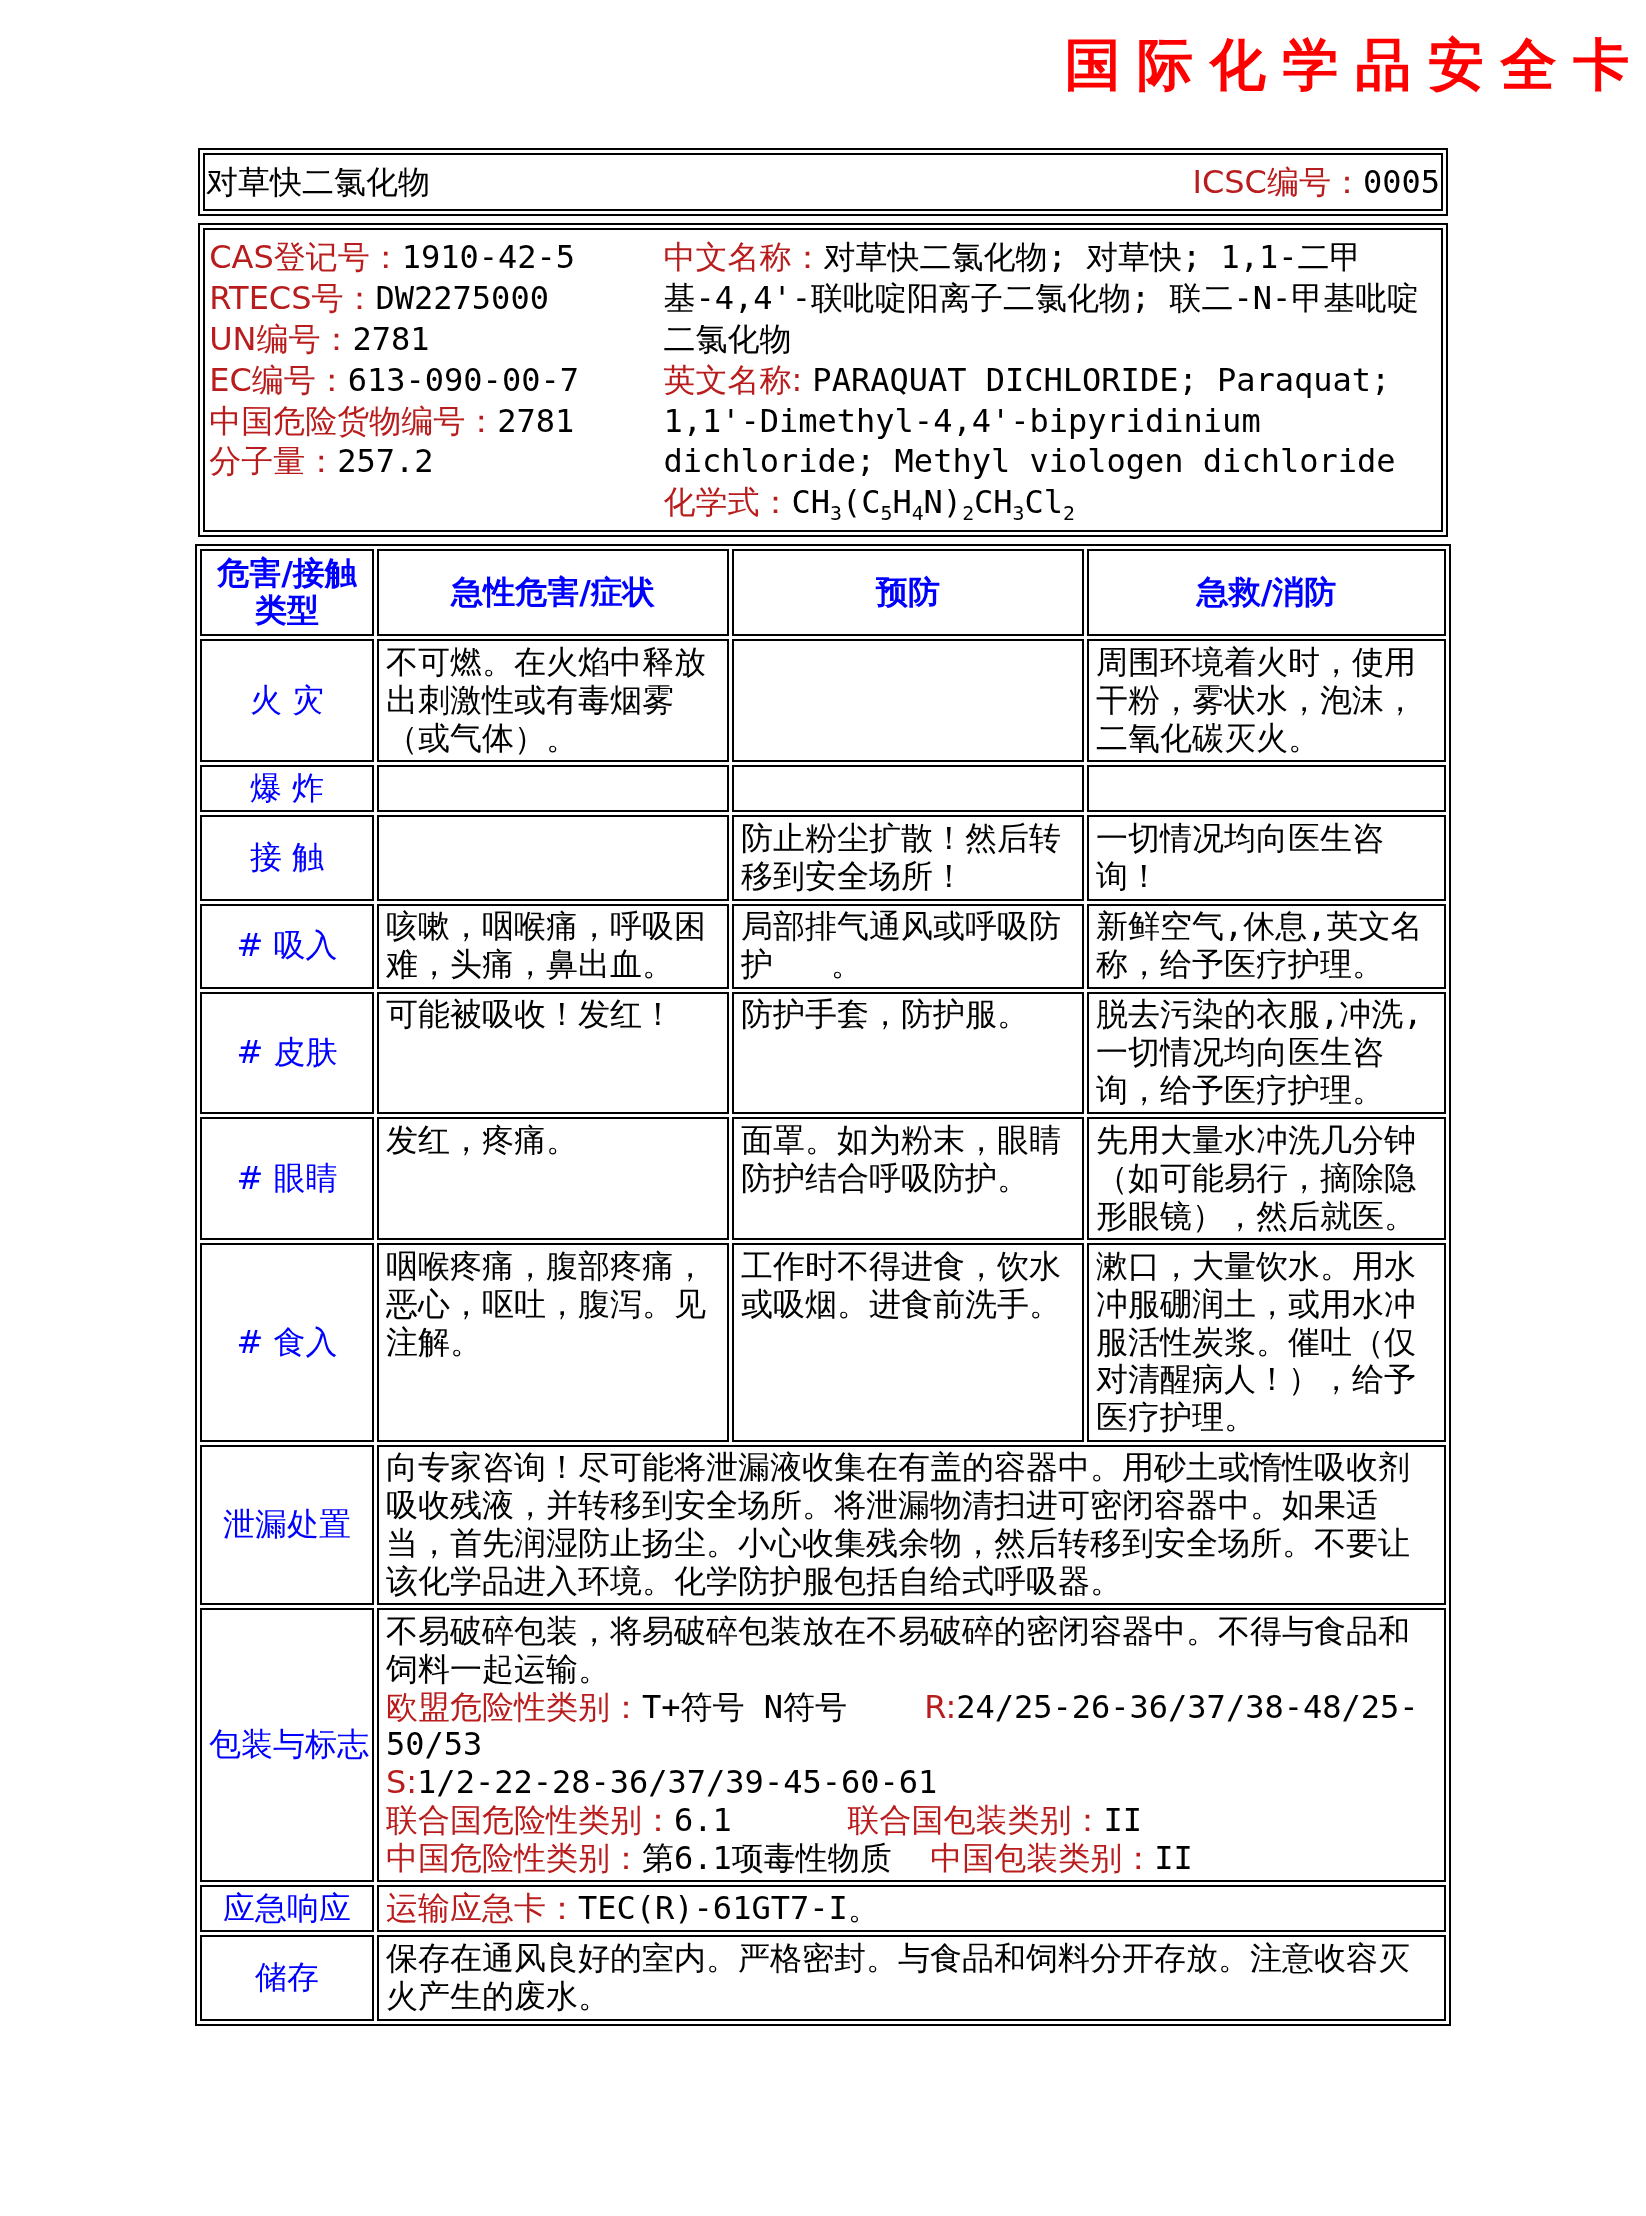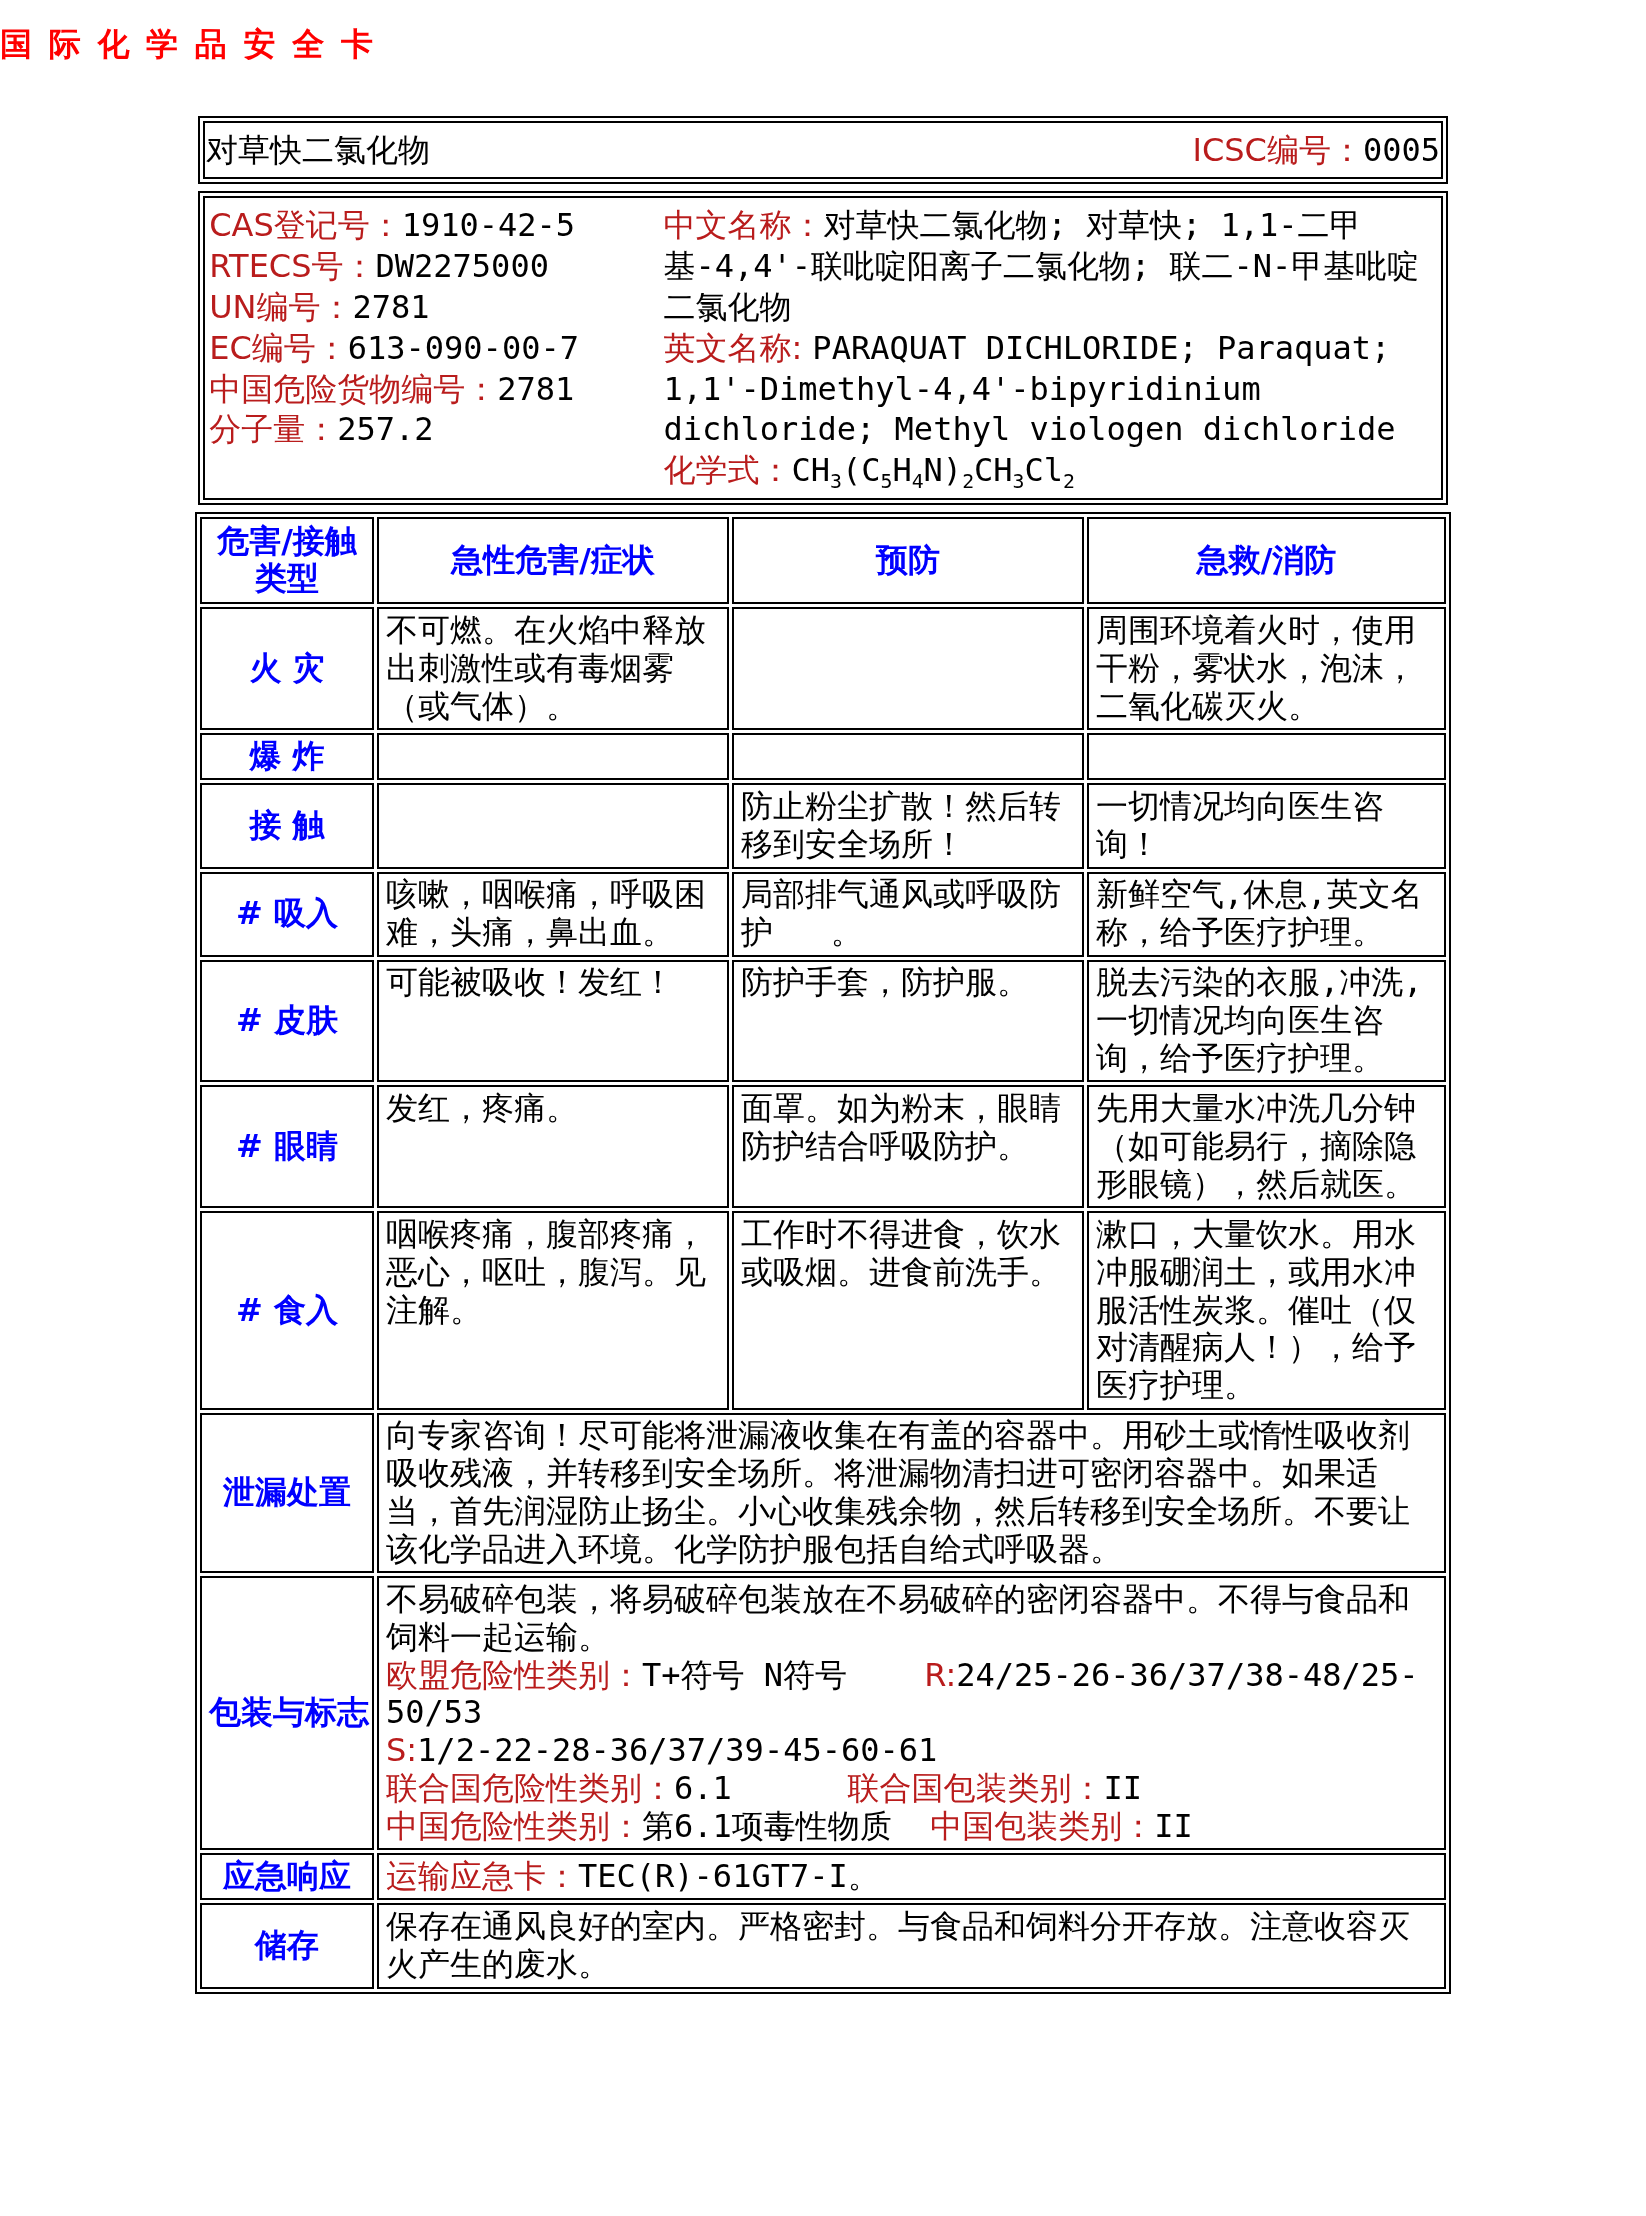--- a/index.html
+++ b/index.html
@@ -1,22 +1,22 @@
 <!DOCTYPE html>
 <html style="font-size:11px"><head>
 <meta charset="utf-8">
 <style>
   html,body{margin:0;padding:0;background:#ffffff;}
   body{width:1646px;height:2216px;overflow:hidden;
        font-family:"DejaVu Serif",serif;color:#000;}
   .page{width:1646px;}
 
-  .doc-title{margin:28px 0 56px 0;text-align:left;color:#ff0000;
+  .doc-title{margin:36px 0 56px 0;text-align:right;color:#ff0000;
     font-family:"DejaVu Serif",serif;font-weight:bold;
-    font-size:32px;letter-spacing:16.7px;line-height:1;}
+    font-size:56px;letter-spacing:16.7px;line-height:1;}
 
   table.card{width:1250px;margin:0 auto 6.3px auto;border:2.8px solid #000;
     border-collapse:separate;border-spacing:3.5px;table-layout:fixed;}
   table.card td{border:2.1px solid #000;vertical-align:top;background:#fff;}
 
   
   .blab{color:#b91c1c;font-family:"DejaVu Sans",sans-serif;font-weight:normal;}
   
   .val{font-family:"DejaVu Sans Mono","DejaVu Serif",serif;}
 
@@ -33,21 +33,21 @@
   .info-line{white-space:pre-wrap;}
   .info-line .blab{font-size:32px;}
   sub{font-size:0.62em;line-height:0;}
 
   
   #main-table td{padding:2.8px 7px;font-size:32px;line-height:1.18;}
   #main-table .head-cell{height:78px;text-align:center;vertical-align:middle;
     white-space:pre-line;color:#0000ff;font-family:"DejaVu Sans",sans-serif;
     font-weight:bold;margin-left:8px;}
   #main-table .label-cell{text-align:center;vertical-align:middle;
-    color:#0000ff;font-family:"DejaVu Sans",sans-serif;font-weight:bold;
+    color:#0000ff;font-family:"DejaVu Sans",sans-serif;font-weight:normal;
     white-space:nowrap;margin-top:20px;}
   .content-cell{white-space:pre-wrap;}
   .wline{white-space:pre-wrap;}
 </style>
 </head>
 <body>
 
 <div class="page">
 
   <div class="doc-title">国际化学品安全卡</div>

